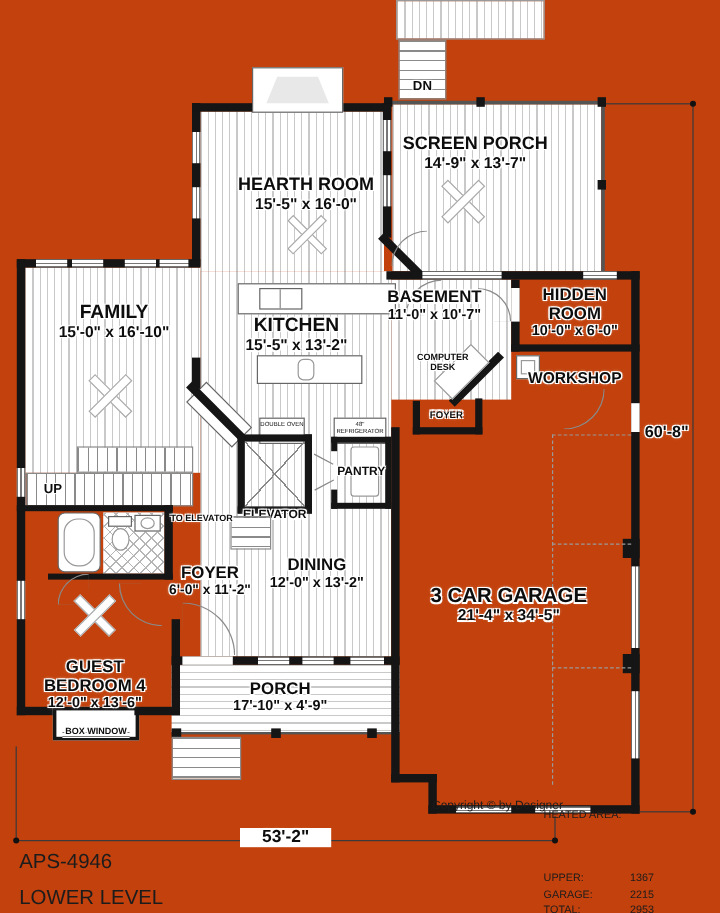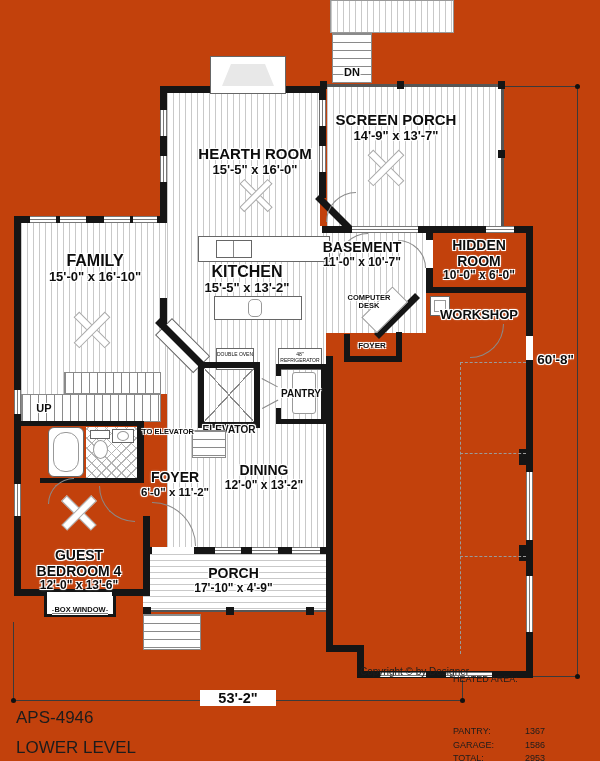--- a/index.html
+++ b/index.html
@@ -234,20 +234,24 @@
   </div>
   <div class="lbl" style="left:420px;top:308px;width:118px;font-size:13px;">
     <span>WORKSHOP</span>
   </div>
   <div class="lbl" style="left:338px;top:294px;width:62px;font-size:7.5px;">
     <span>COMPUTER DESK</span>
   </div>
   <div class="lbl" style="left:346px;top:342px;width:52px;font-size:8px;">
     <span>FOYER</span>
   </div>
+  <div class="lbl" style="left:340px;top:487px;width:168px;font-size:17px;">
+    <span>3 CAR GARAGE</span>
+    <span class="d" style="font-size:13px;">21'-4" x 34'-5"</span>
+  </div>
   <div class="lbl" style="left:208px;top:463px;width:112px;font-size:14px;">
     <span>DINING</span>
     <span class="d" style="font-size:12px;">12'-0" x 13'-2"</span>
   </div>
   <div class="lbl" style="left:134px;top:470px;width:82px;font-size:14px;">
     <span>FOYER</span>
     <span class="d" style="font-size:11.5px;">6'-0" x 11'-2"</span>
   </div>
   <div class="lbl" style="left:18px;top:548px;width:122px;font-size:14px;">
     <span>GUEST BEDROOM 4</span>
@@ -274,20 +278,20 @@
   <div class="dot" style="left:11px;top:698px;"></div>
   <div class="dot" style="left:460px;top:698px;"></div>
   <div class="lbl" style="left:200px;top:690px;width:76px;font-size:14.5px;background:#fff;">53'-2"</div>
 
   <div class="plain" style="left:360px;top:666px;font-size:10px;">Copyright © by Designer</div>
 
   <div class="plain" style="left:16px;top:708px;font-size:17px;">APS-4946</div>
   <div class="plain" style="left:16px;top:738px;font-size:17px;">LOWER LEVEL</div>
 
   <div class="plain" style="left:453px;top:674px;font-size:9px;">HEATED AREA:</div>
-  <div class="plain" style="left:453px;top:726px;font-size:9px;">PANTRY:</div>
+  <div class="plain" style="left:453px;top:726px;font-size:9px;">UPPER:</div>
   <div class="plain" style="left:505px;top:726px;width:40px;font-size:9px;text-align:right;">1367</div>
   <div class="plain" style="left:453px;top:740px;font-size:9px;">GARAGE:</div>
-  <div class="plain" style="left:505px;top:740px;width:40px;font-size:9px;text-align:right;">1586</div>
+  <div class="plain" style="left:505px;top:740px;width:40px;font-size:9px;text-align:right;">2215</div>
   <div class="plain" style="left:453px;top:753px;font-size:9px;">TOTAL:</div>
   <div class="plain" style="left:505px;top:753px;width:40px;font-size:9px;text-align:right;">2953</div>
 
 </div>
 
 </body></html>

